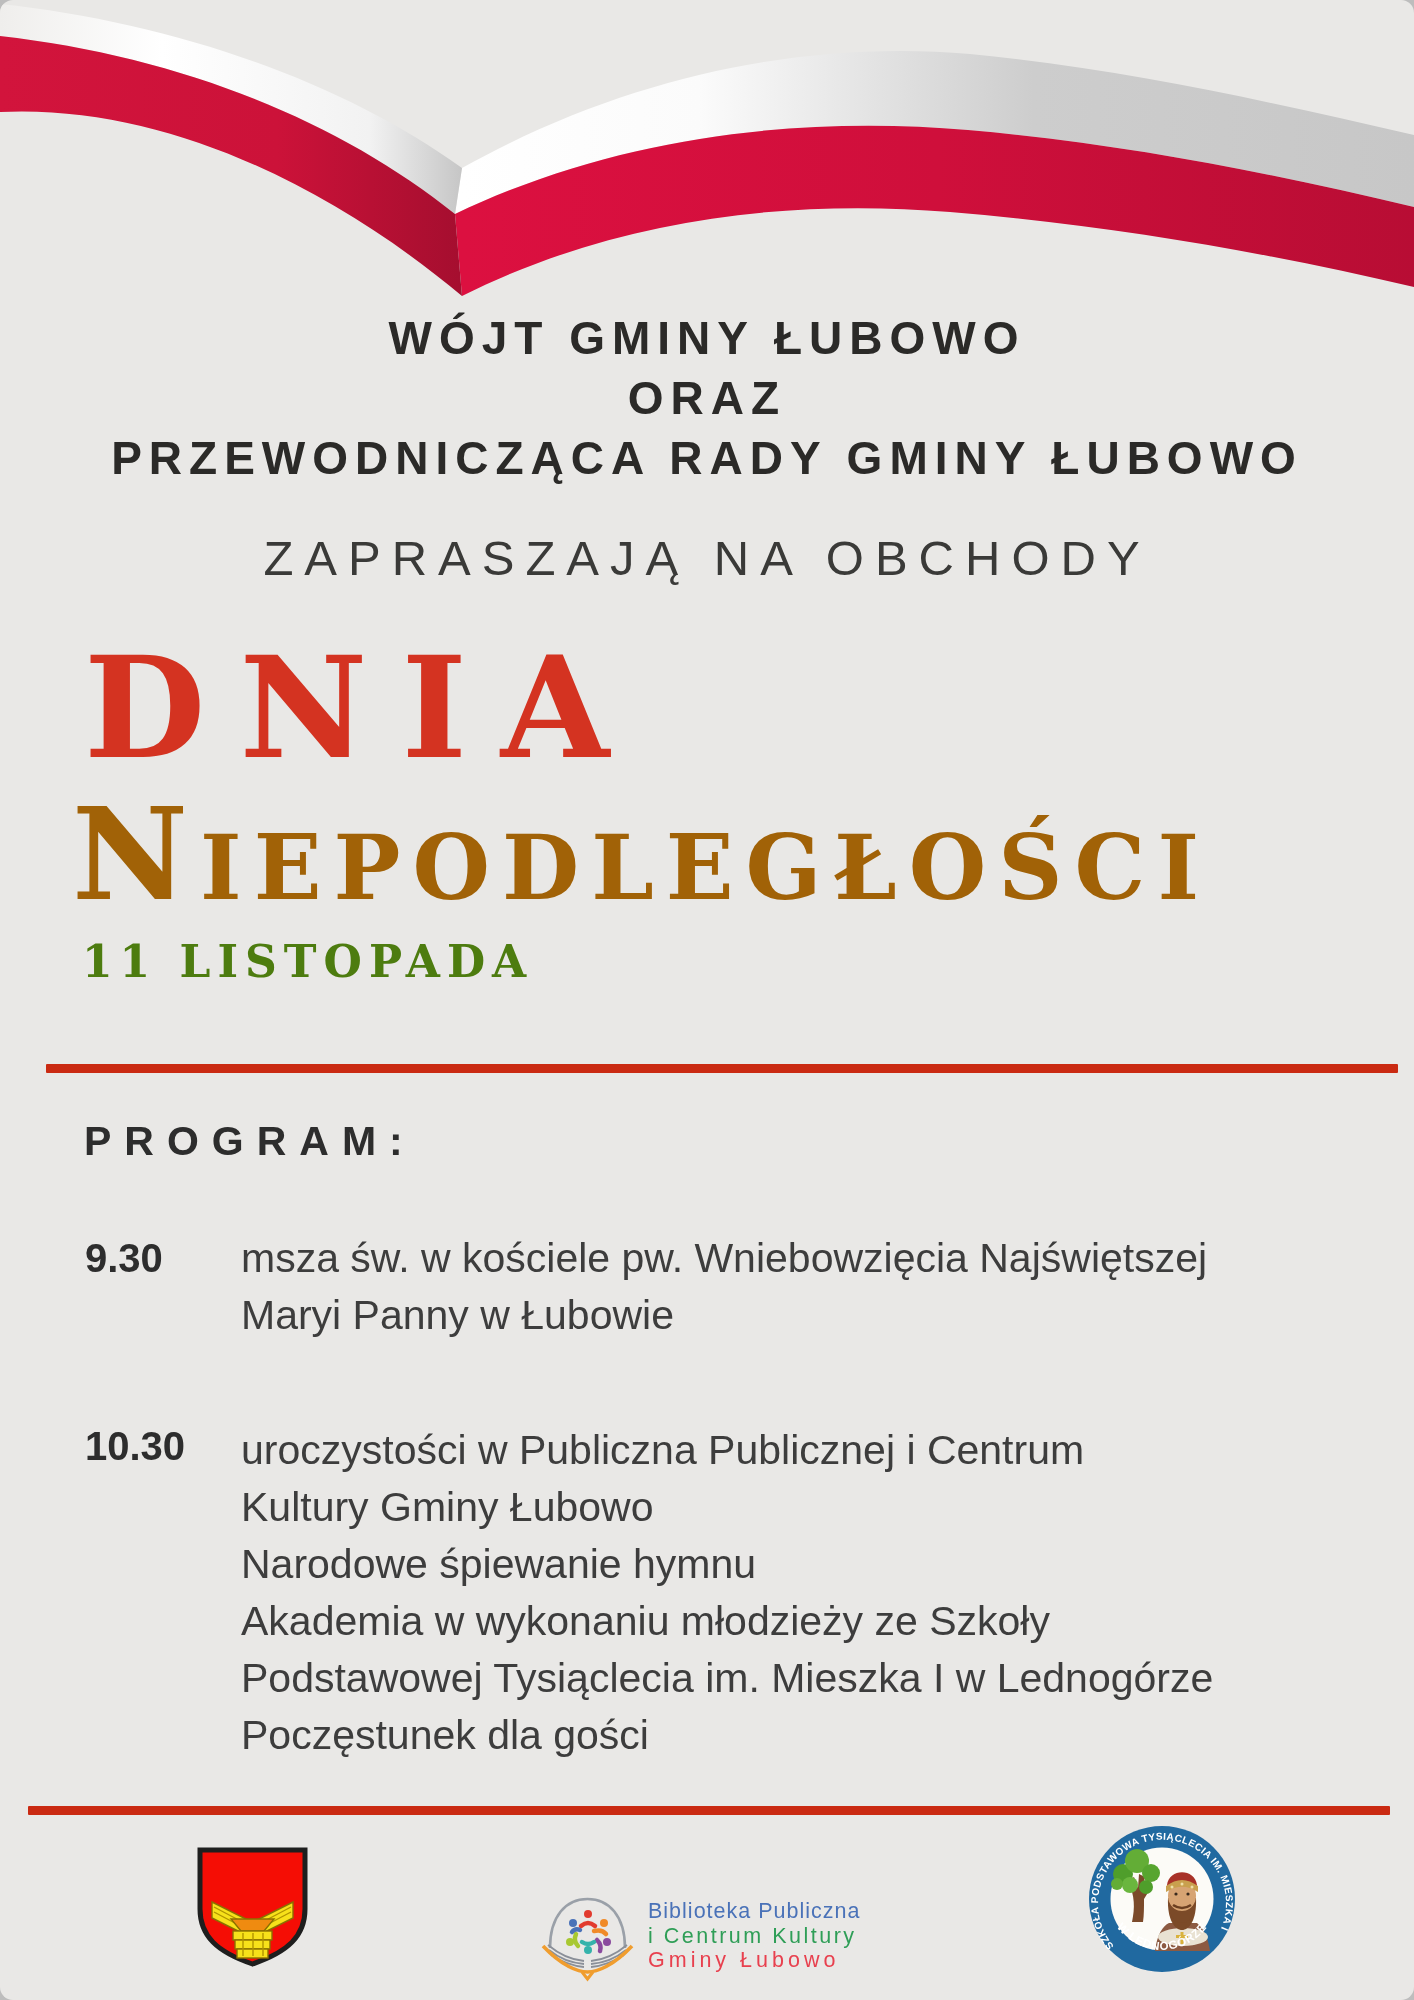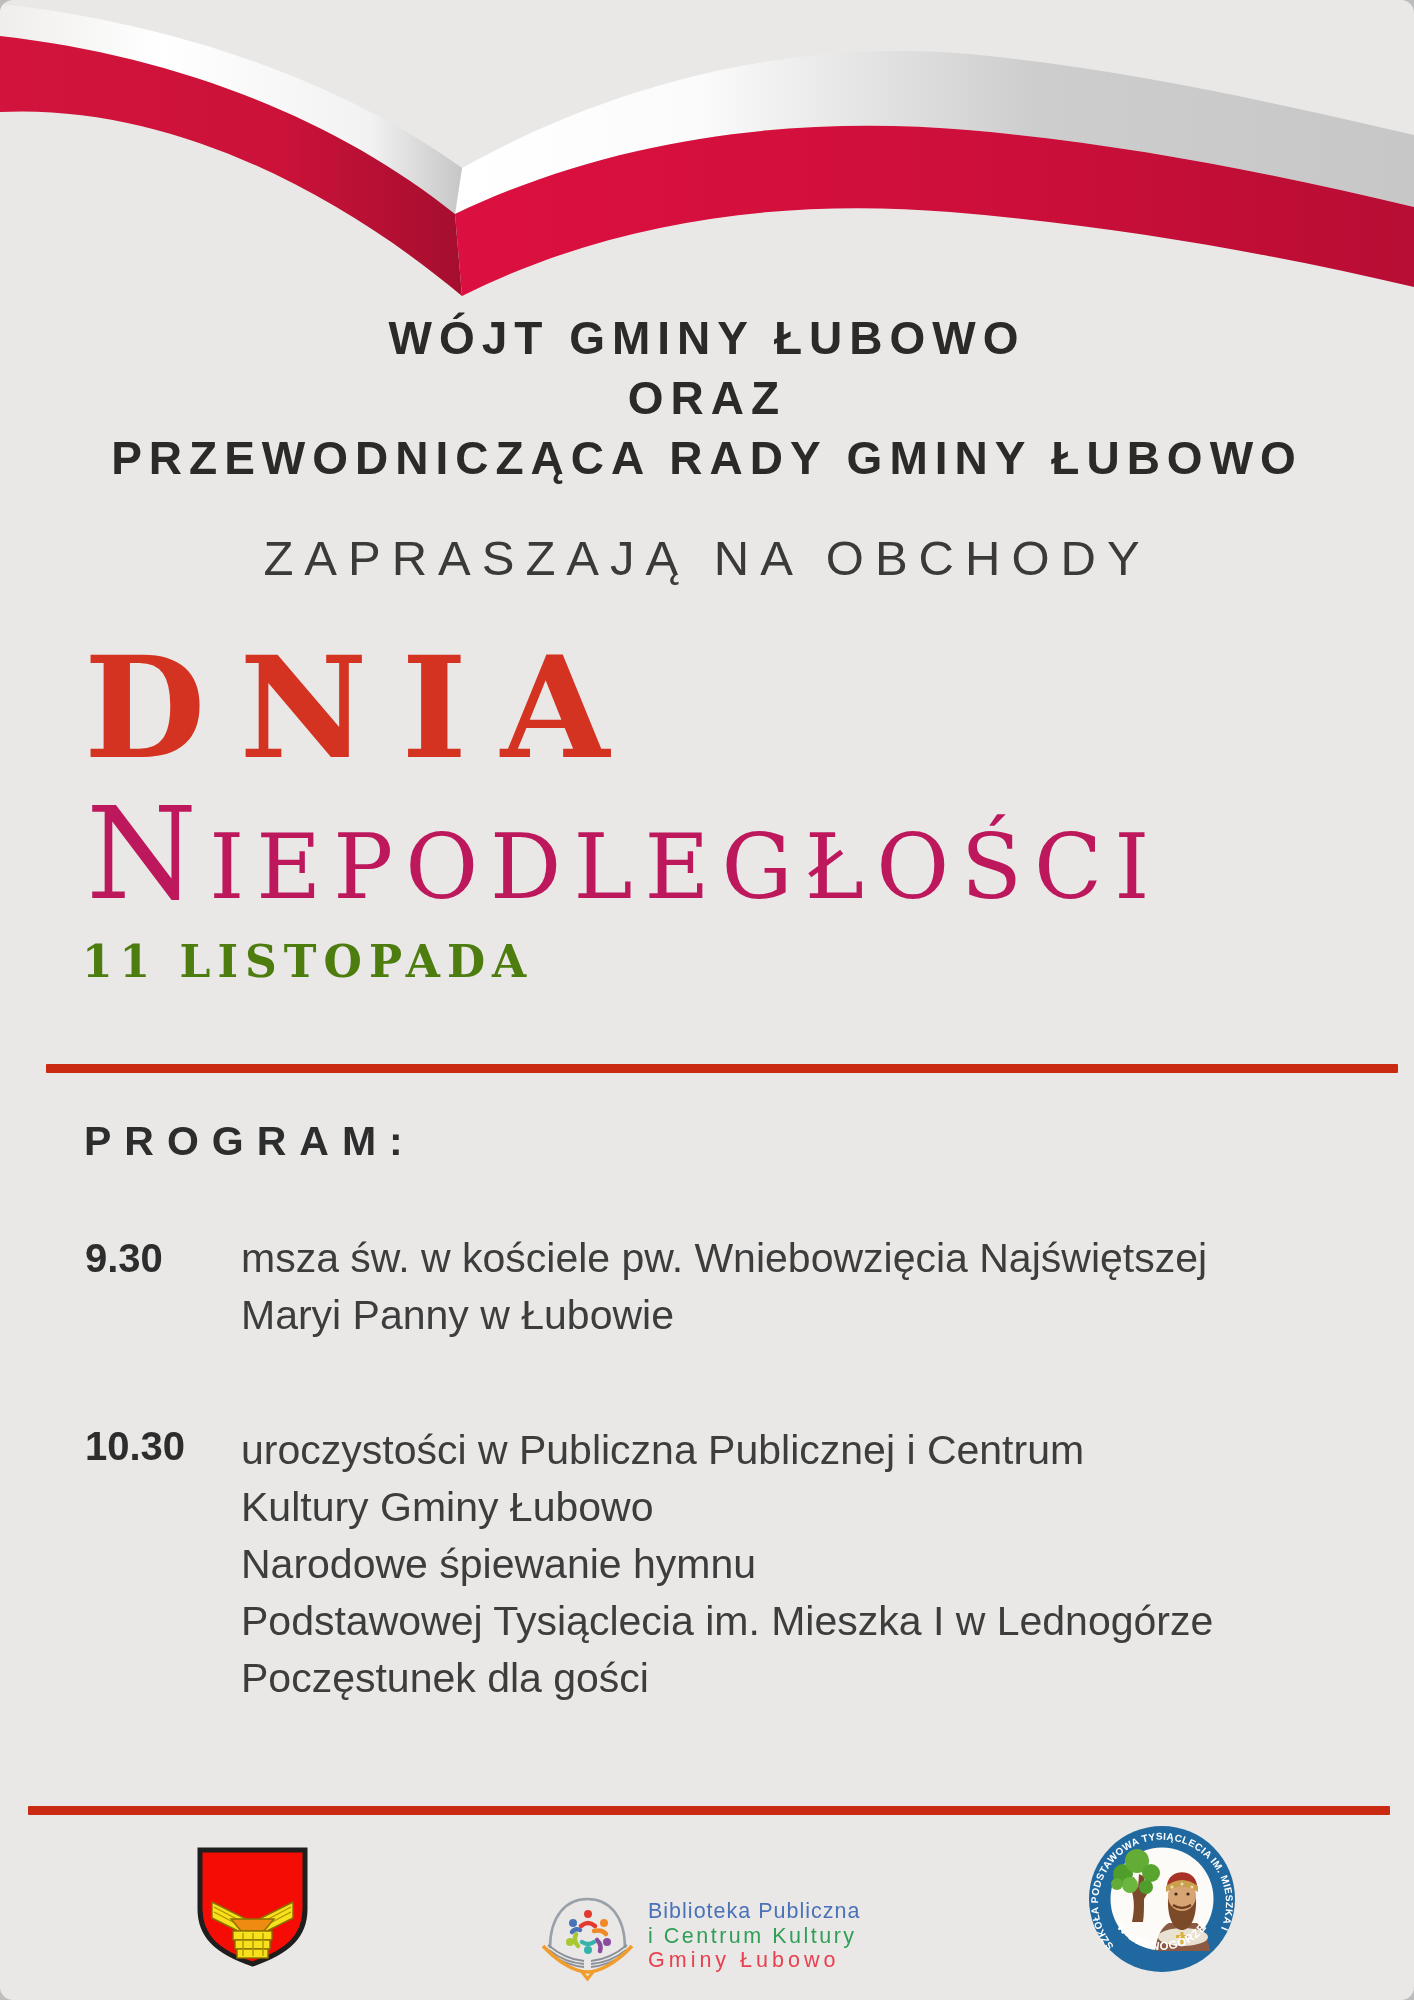--- a/index.html
+++ b/index.html
@@ -22,22 +22,22 @@
     left:0; right:0; top:530px; text-align:center;
     color:#3a3a38; font-size:49px; letter-spacing:11px; font-weight:400;
   }
 
   
   .t-dnia{
     left:84px; top:626px; font-family:"DejaVu Serif",serif;
     font-size:140px; letter-spacing:34px; color:#d43321; font-weight:600;
   }
   .t-niep{
-    left:86px; top:780px; font-family:"DejaVu Serif",serif;
-    font-size:127px; letter-spacing:12px; color:#be185d; font-weight:400;
+    left:72px; top:780px; font-family:"DejaVu Serif",serif;
+    font-size:127px; letter-spacing:12px; color:#a16207; font-weight:700;
     font-variant:small-caps;
   }
   .t-date{
     left:82px; top:936px; font-family:"DejaVu Serif",serif;
     font-size:44px; letter-spacing:7px; color:#4d7c0f; font-weight:700;
   }
 
   .rule{background:#ca2a12; height:9px; border-radius:1px;}
   .rule1{left:46px; top:1064px; width:1352px;}
   .rule2{left:28px; top:1806px; width:1362px;}
@@ -120,20 +120,21 @@
   <div class="abs prog-text" style="top:1230px">
     <div>msza św. w kościele pw. Wniebowzięcia Najświętszej</div>
     <div>Maryi Panny w Łubowie</div>
   </div>
 
   <div class="abs prog-time" style="top:1418px">10.30</div>
   <div class="abs prog-text" style="top:1422px">
     <div>uroczystości w Publiczna Publicznej i Centrum</div>
     <div>Kultury Gminy Łubowo</div>
     <div>Narodowe śpiewanie hymnu</div>
+    <div>Akademia w wykonaniu młodzieży ze Szkoły</div>
     <div>Podstawowej Tysiąclecia im. Mieszka I w Lednogórze</div>
     <div>Poczęstunek dla gości</div>
   </div>
 
   <div class="abs rule rule2"></div>
 
   <svg class="abs" style="left:195px;top:1843px" width="115" height="127" viewBox="0 0 115 127">
     <path d="M 5,7 H 110 V 66 C 110,93 93,109 57.5,121 C 22,109 5,93 5,66 Z" fill="#f50d05" stroke="#1e1e1e" stroke-width="5"></path>
     <g stroke="#8a7000" stroke-width="1.4">
       <polygon points="17,59 55,78 55,94 17,75" fill="#f7e11a"></polygon>

